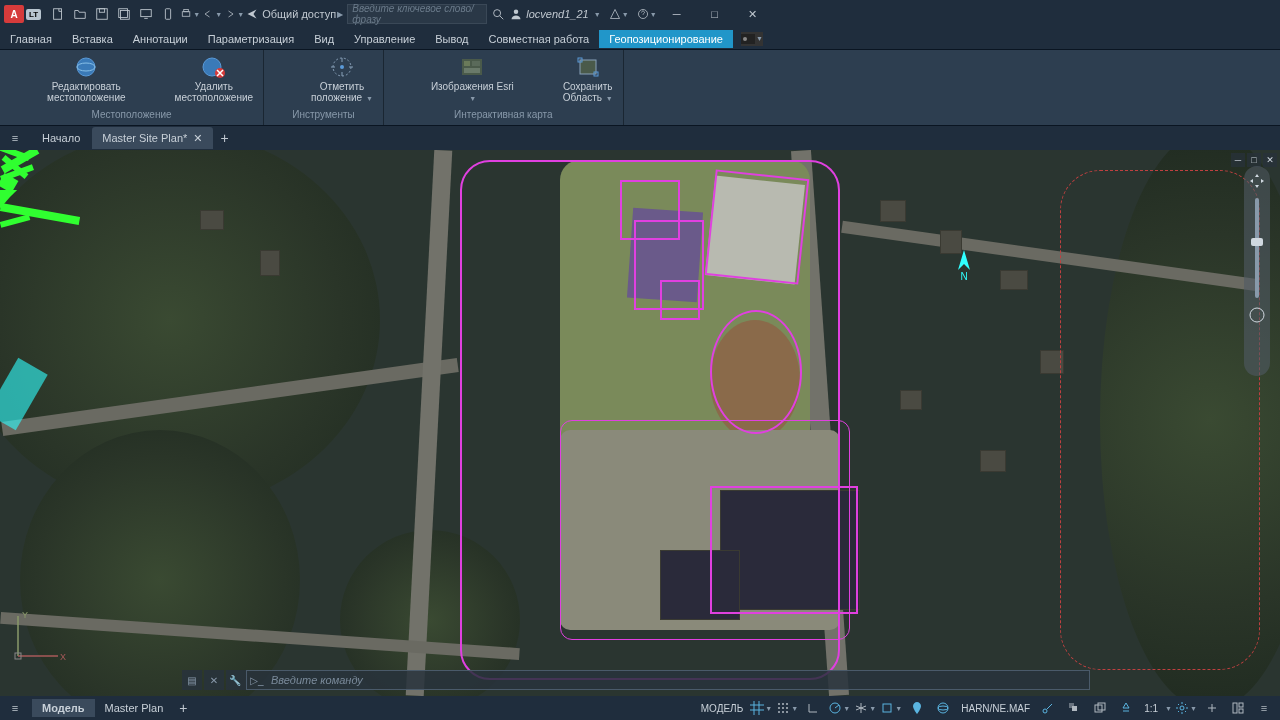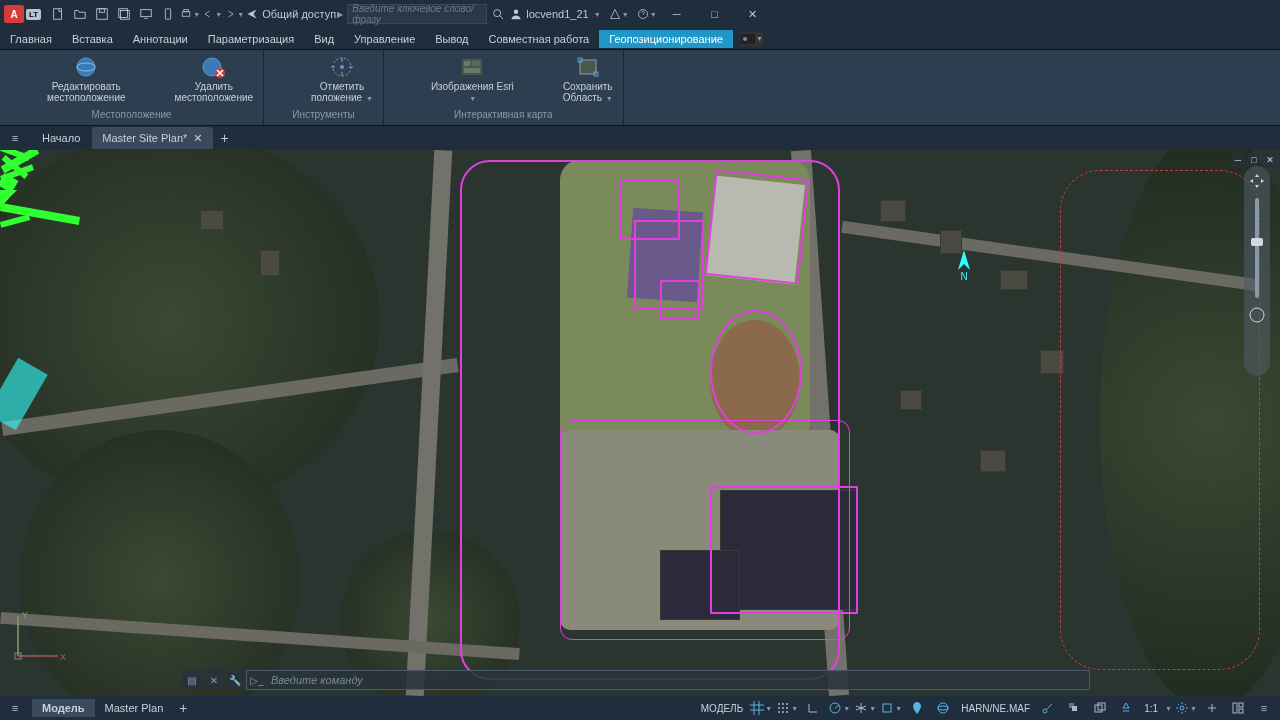--- a/index.html
+++ b/index.html
@@ -125,21 +125,21 @@
     </div>
   <span class="search-arrow">▶</span>
   <div class="search-box">Введите ключевое слово/фразу</div>
   <div class="qat-btn">
       <svg viewBox="0 0 16 16" fill="none" stroke="currentColor">
         <circle cx="7" cy="7" r="4"></circle>
         <path d="M10 10l4 4"></path>
       </svg>
     </div>
   <div class="title-right">
-    <div class="qat-btn" style="width:auto;gap:4px;">
+    <div class="qat-btn" style="width:auto;gap:4px;font-style:italic;">
         <svg viewBox="0 0 16 16" fill="currentColor" style="width:12px;">
           <circle cx="8" cy="5" r="3"></circle>
           <path d="M2 15c0-3 3-5 6-5s6 2 6 5z"></path>
         </svg>
         <span>locvend1_21</span>
         <span class="dd-arrow">▼</span>
       </div>
     <div class="qat-btn">
         <svg viewBox="0 0 16 16" fill="none" stroke="currentColor">
           <path d="M8 2l6 12H2z"></path>

